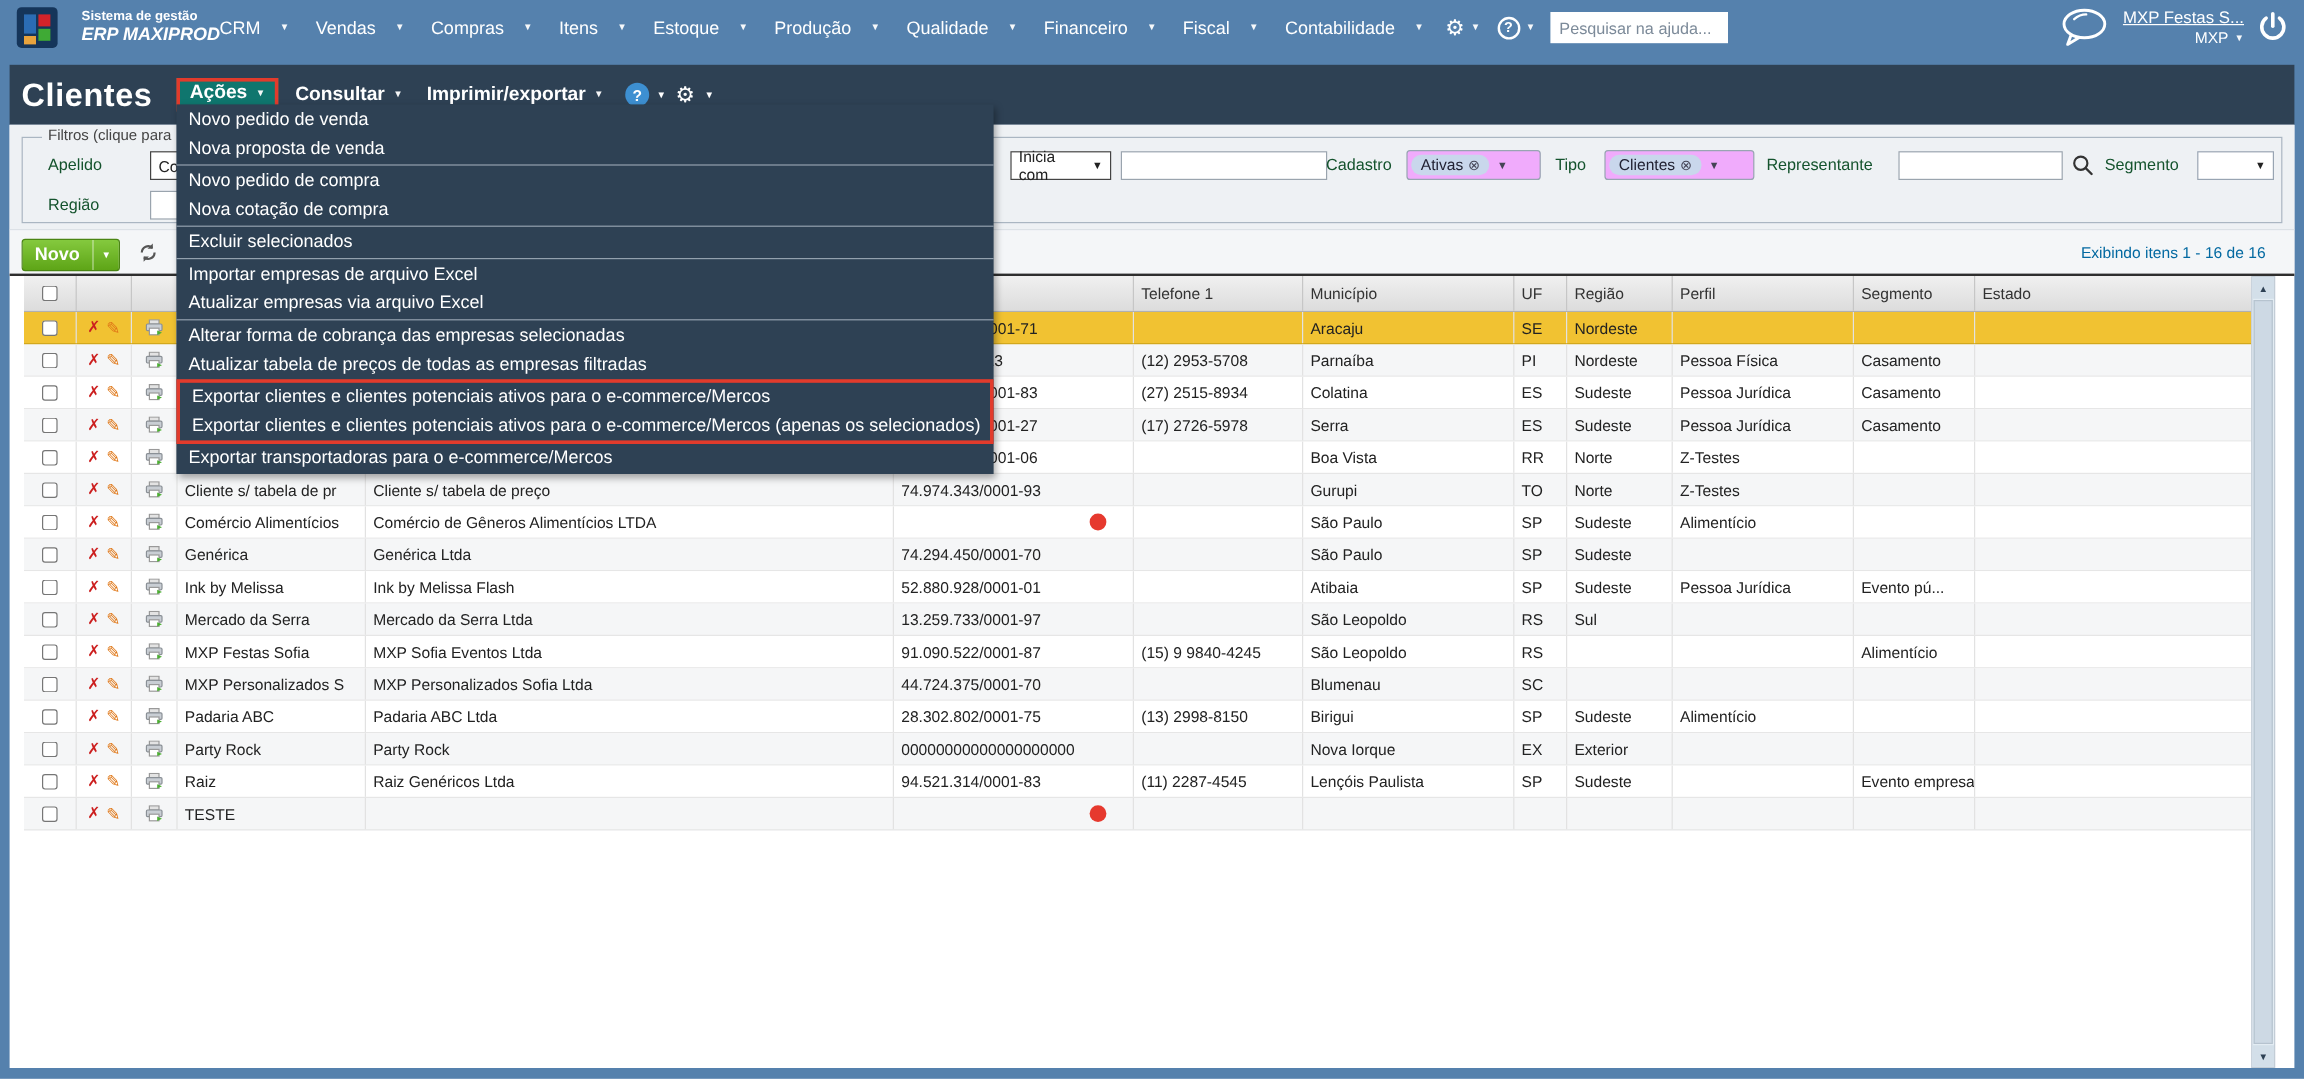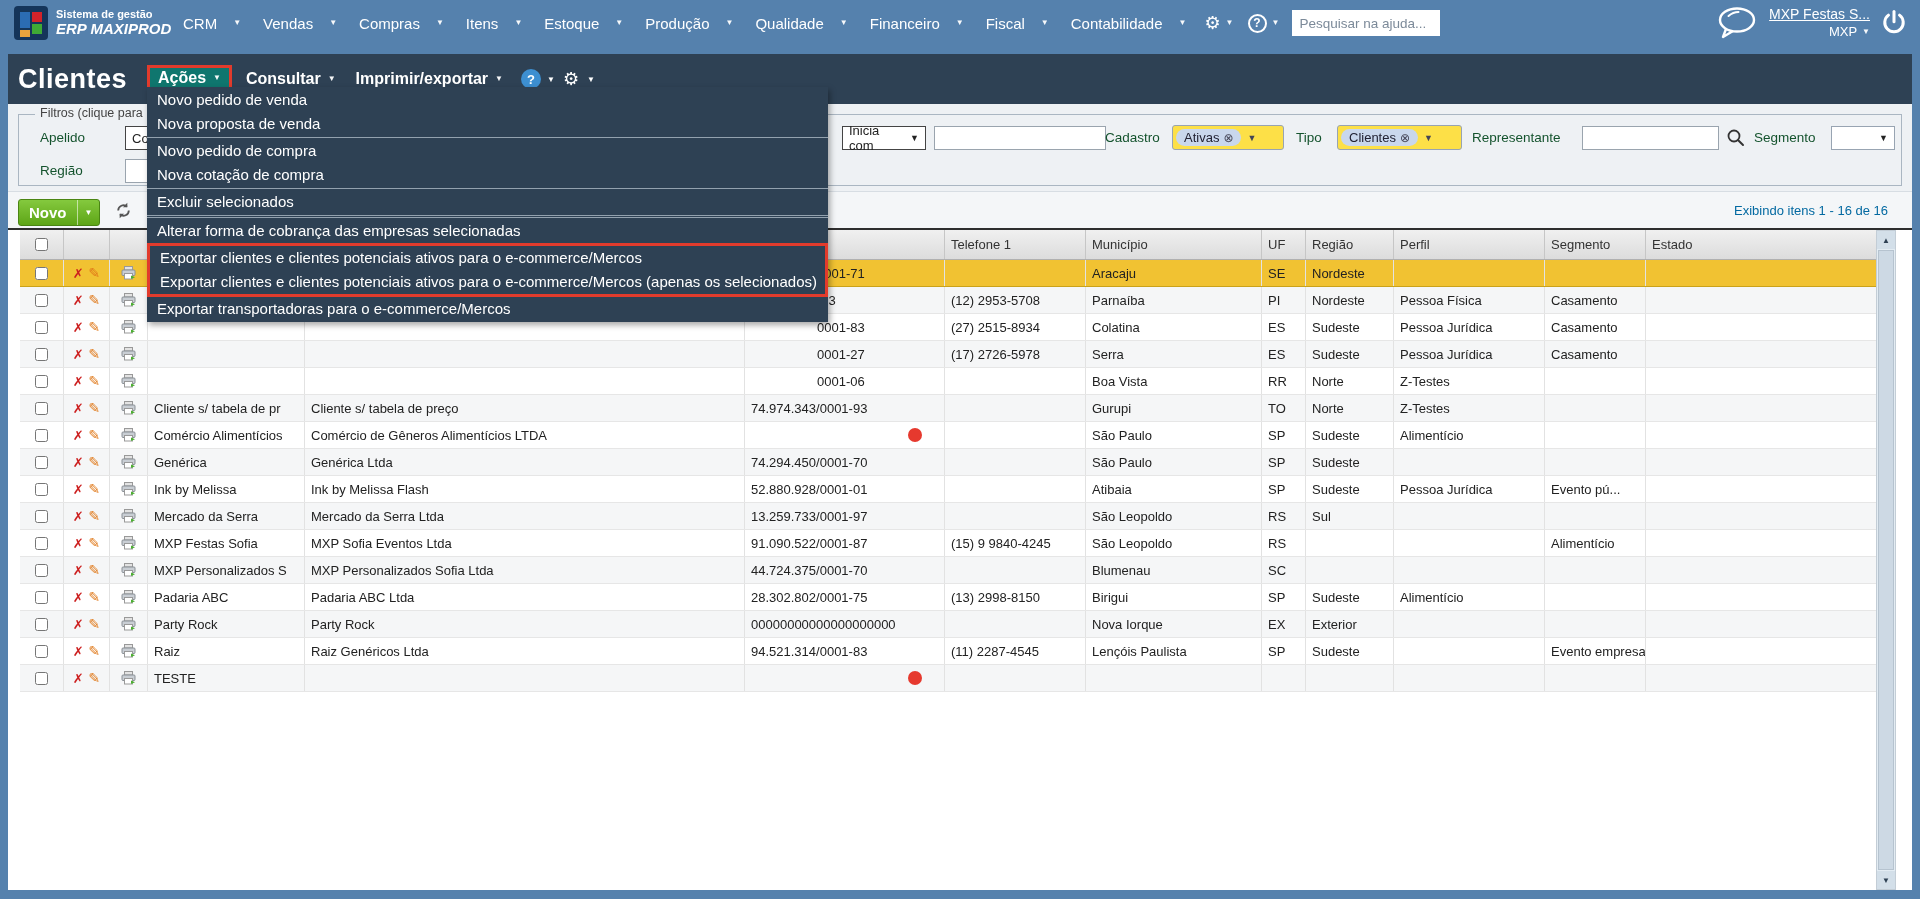--- a/index.html
+++ b/index.html
@@ -16,21 +16,21 @@
     position:absolute; left:0; top:0; width:1920px; height:46px;
     background:#5581ad; display:flex; align-items:center; color:#fff;
   }
   .logo { display:flex; align-items:center; gap:8px; padding-left:14px; width:172px; flex:0 0 auto; }
   .logo-badge { position:relative; width:34px; height:34px; background:#15355a; border-radius:4px; flex:0 0 auto; }
   .logo-badge i { position:absolute; display:block; }
   .lb-blue   { left:6px;  top:6px;  width:10px; height:16px; background:#2b6cb4; }
   .lb-red    { left:18px; top:6px;  width:10px; height:10px; background:#d2232a; }
   .lb-green  { left:18px; top:18px; width:10px; height:10px; background:#3faa35; }
   .lb-yellow { left:6px;  top:24px; width:10px; height:7px;  background:#e8a33d; }
-  .logo-text { line-height:1.05; white-space:nowrap; }
+  .logo-text { line-height:1.05; white-space:nowrap;margin-left:12px; }
   .logo-text .l1 { font-size:11px; font-weight:600; }
   .logo-text .l2 { font-size:15px; font-weight:700; font-style:italic; }
   .topnav { display:flex; align-items:center; }
   .nav-item { display:flex; align-items:center; gap:16px; padding:0 11px; font-size:15px; cursor:pointer; white-space:nowrap; }
   .caret { font-size:8px; line-height:1; opacity:.95; }
   .icon-btn { display:flex; align-items:center; gap:5px; padding:0 7px; cursor:pointer; }
   .gear-glyph { font-size:18px; line-height:1; }
   .help-circle { width:19px; height:19px; border:2px solid #fff; border-radius:50%; display:flex; align-items:center; justify-content:center; font-size:12px; font-weight:700; }
   .help-search { width:148px; height:26px; border:none; font-size:13.5px; padding:0 7px; margin-left:6px; color:#333; font-family:inherit; }
   .help-search::placeholder { color:#7c8a99; }
@@ -52,21 +52,21 @@
   
   .main { position:absolute; left:8px; top:104px; width:1904px; height:786px; background:#fff; }
   
   .filters-strip { position:absolute; left:0; top:0; width:1904px; height:88px; background:#eef1f4; border-bottom:1px solid #d7dde3; }
   .fieldset { position:absolute; left:10px; top:10px; right:10px; bottom:5px; border:1px solid #aab6c2; }
   .legend { position:absolute; left:16px; top:-9px; background:#eef1f4; padding:0 5px; font-size:12.5px; color:#444; }
   .f-label { position:absolute; font-size:13.5px; color:#14532d; }
   .f-input { position:absolute; height:24px; border:1px solid #9aa4ae; background:#fff; }
   .f-selectbox { position:absolute; height:24px; border:1px solid #444; background:#fff; display:flex; align-items:center; font-size:13px; padding:0 6px; gap:8px; cursor:pointer; }
   .f-selectbox .sel-caret { margin-left:auto; font-size:9px; color:#222; }
-  .chip-box { position:absolute; height:25px; border:1px solid #98a4b2; background:#fde047; border-radius:3px; display:flex; align-items:center; padding:0 6px 0 3px; gap:6px; cursor:pointer; }
+  .chip-box { position:absolute; height:25px; border:1px solid #98a4b2; background:#f0abfc; border-radius:3px; display:flex; align-items:center; padding:0 6px 0 3px; gap:6px; cursor:pointer; }
   .chip { background:#c9d7ec; border-radius:9px; padding:1px 8px; font-size:13px; color:#223; display:flex; align-items:center; gap:4px; }
   .chip .x { font-size:12px; color:#445; }
   .chip-box .sel-caret { font-size:9px; color:#445; }
   .mag { position:absolute; cursor:pointer; }
   
   .toolbar { position:absolute; left:0; top:88px; width:1904px; height:38px; background:#f4f6f8; border-bottom:2px solid #2e2e2e; }
   .novo-btn { position:absolute; left:10px; top:7px; height:27px; display:flex; align-items:stretch;
     background:linear-gradient(#84c93e,#5ea517); border:1px solid #4a8513; border-radius:3px; cursor:pointer; color:#fff; }
   .novo-label { font-size:15px; font-weight:700; display:flex; align-items:center; padding:0 10px; }
   .novo-caret { display:flex; align-items:center; padding:0 7px; border-left:1px solid rgba(255,255,255,.55); font-size:8px; }
@@ -792,23 +792,28 @@
     <div class="am-sep"></div>
     <div class="am-group">
       <div class="am-item">Novo pedido de compra</div>
       <div class="am-item">Nova cotação de compra</div>
     </div>
     <div class="am-sep"></div>
     <div class="am-group">
       <div class="am-item">Excluir selecionados</div>
     </div>
     <div class="am-sep"></div>
+    <div class="am-group">
+      <div class="am-item">Importar empresas de arquivo Excel</div>
+      <div class="am-item">Atualizar empresas via arquivo Excel</div>
+    </div>
     <div class="am-sep"></div>
     <div class="am-group">
       <div class="am-item">Alterar forma de cobrança das empresas selecionadas</div>
+      <div class="am-item">Atualizar tabela de preços de todas as empresas filtradas</div>
     </div>
     <div class="am-group hl">
       <div class="am-item">Exportar clientes e clientes potenciais ativos para o e-commerce/Mercos</div>
       <div class="am-item">Exportar clientes e clientes potenciais ativos para o e-commerce/Mercos (apenas os selecionados)</div>
     </div>
     <div class="am-group">
       <div class="am-item">Exportar transportadoras para o e-commerce/Mercos</div>
     </div>
   </div>
 

